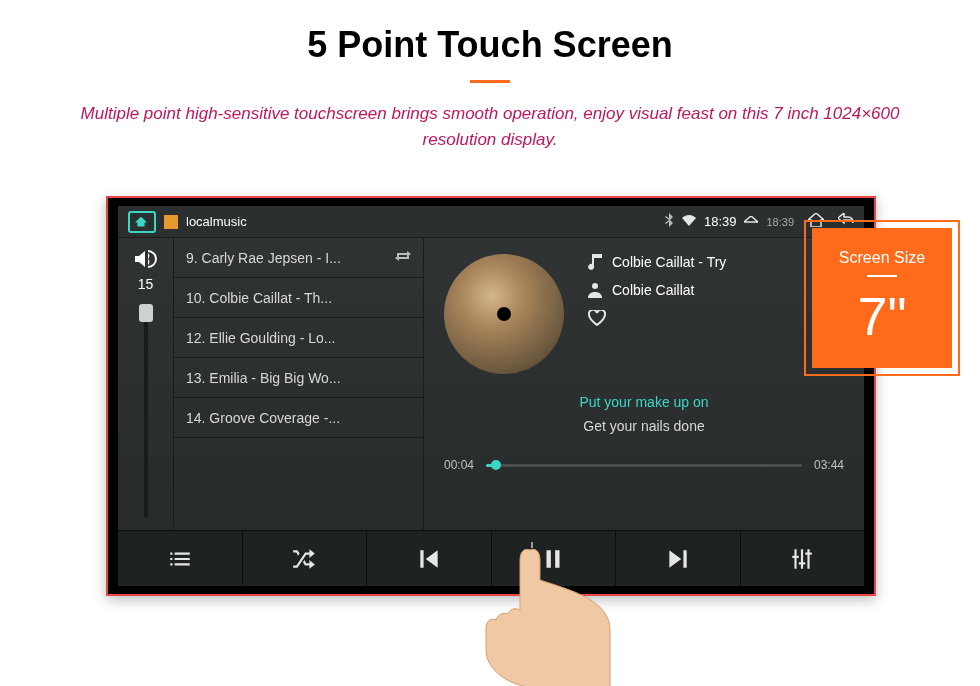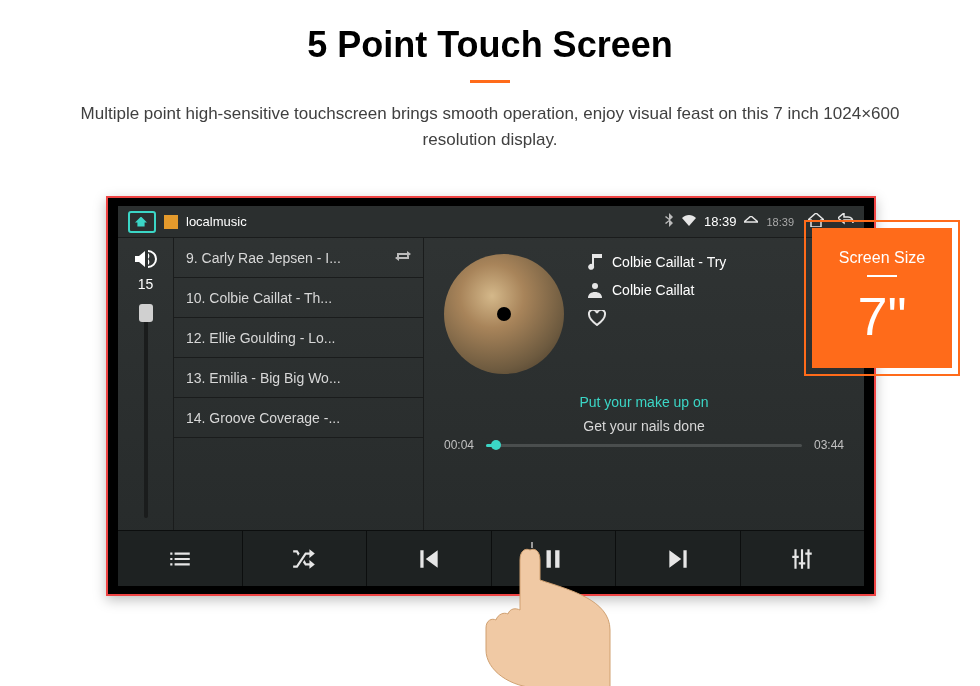--- a/index.html
+++ b/index.html
@@ -19,25 +19,26 @@
   margin-top: 24px;
 }
 .title-underline {
   width: 40px;
   height: 3px;
   background: #ff6b1a;
   margin: 14px auto 0;
 }
 .subtitle {
   text-align: center;
-  color: #404040;
+  color: #be185d;
   font-size: 17px;
   line-height: 1.5;
   margin: 18px auto 0;
   max-width: 820px;
+  font-style: italic;
 }
 .device-frame {
   position: absolute;
   left: 106px;
   top: 196px;
   width: 770px;
   height: 400px;
   background: #000;
   border: 2px solid #ef4444;
   box-shadow: 0 4px 12px rgba(0,0,0,.25);
@@ -155,21 +156,21 @@
 .np-row { display: flex; align-items: center; gap: 10px; }
 .np-row svg { fill: #e6e6e6; }
 .heart svg { fill: none; stroke: #e6e6e6; stroke-width: 2; }
 .lyrics { text-align: center; margin-top: 20px; font-size: 14px; }
 .lyric-current { color: #3bd6c6; }
 .lyric-next { color: #d8d8d8; margin-top: 8px; }
 .progress-row {
   display: flex;
   align-items: center;
   gap: 12px;
-  margin-top: 4px;
+  margin-top: 24px;
   font-size: 12px;
   color: #c0c0c0;
 }
 .progress-track {
   flex: 1;
   height: 3px;
   background: #4a4e4e;
   position: relative;
   border-radius: 2px;
 }

